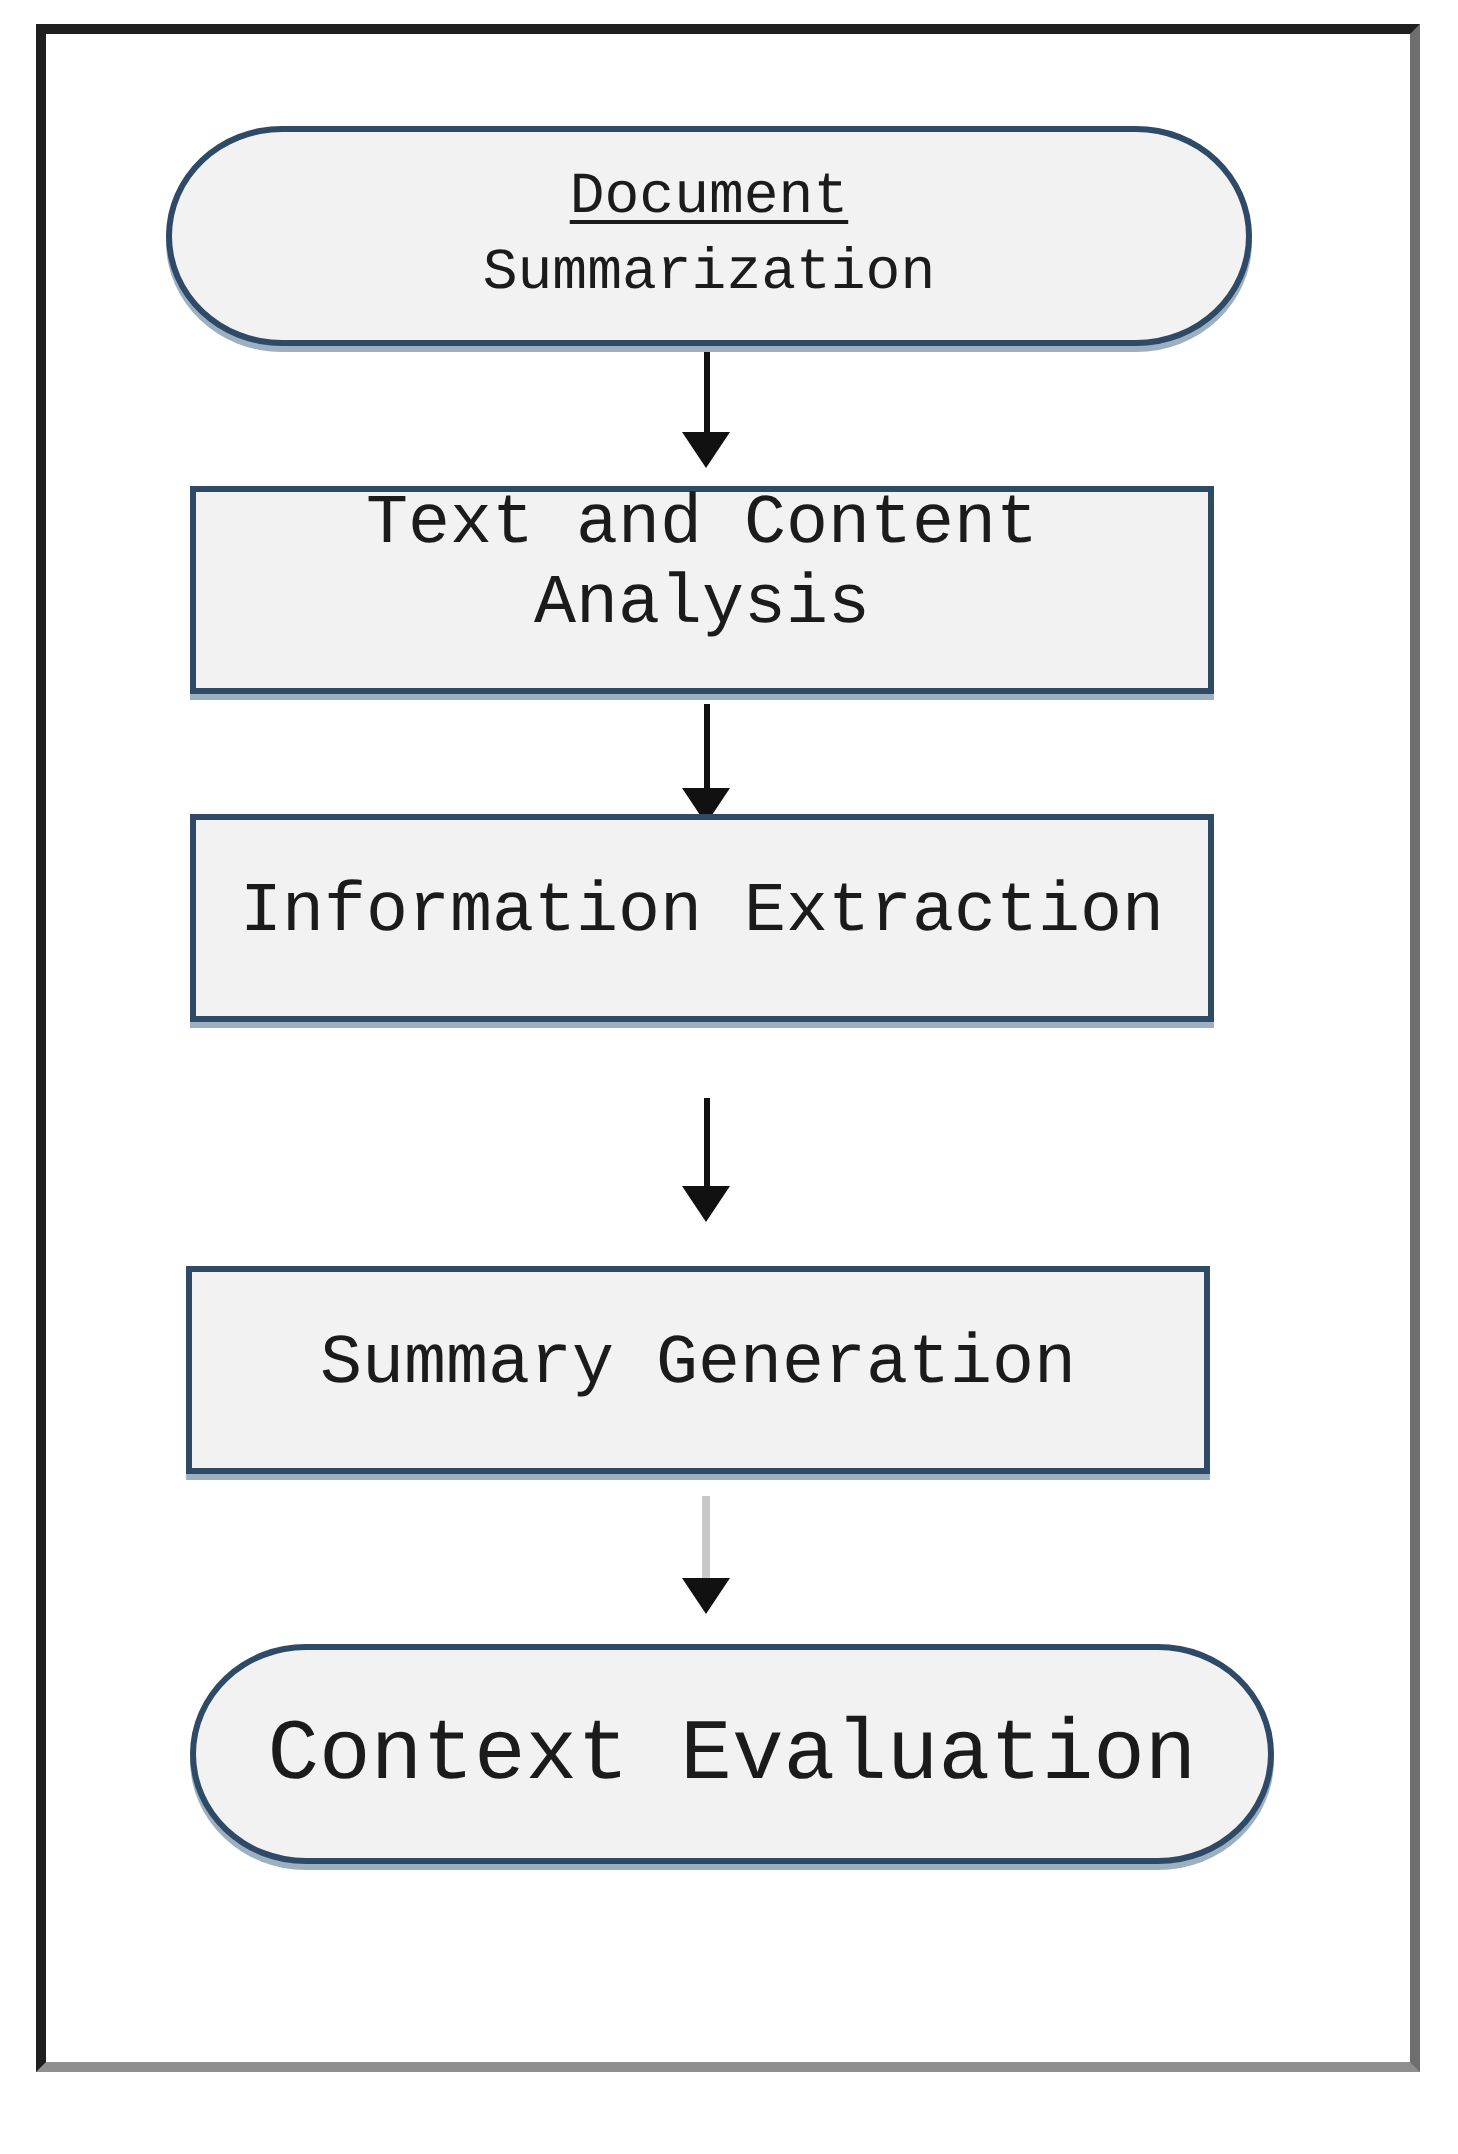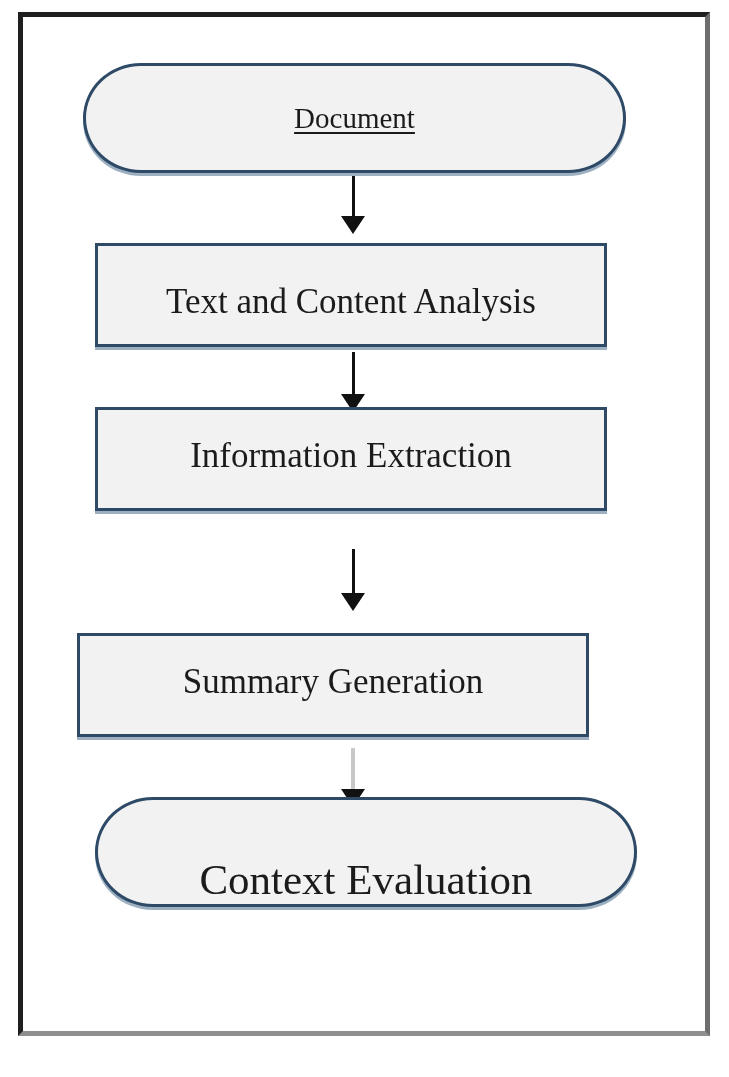--- a/index.html
+++ b/index.html
@@ -1,39 +1,39 @@
 <!DOCTYPE html>
 <html style="--node-fill: #f2f2f3; --node-border: #2e4a66; --node-edge: #9cb0c2; --text-color: #1b1b1b; --arrow-color: #111111; --arrow-gray: #c8c8c8; --frame-dark: #1f1f1f; --frame-right: #6e6e6e; --frame-bottom: #8f8f8f;"><head>
 <meta charset="utf-8">
 <style>
   html,body{margin:0;padding:0;background:#ffffff;}
   #canvas{
     position:relative;width:729px;height:1077px;background:#ffffff;overflow:hidden;
-    font-family:Liberation Serif, serif;
+    font-family:Liberation Mono, monospace;
   }
   .frame{
     position:absolute;left:18px;top:12px;width:692px;height:1024px;box-sizing:border-box;
     border:5px solid;
     border-color:var(--frame-dark) var(--frame-right) var(--frame-bottom) var(--frame-dark);
     background:transparent;
   }
   .node{
     position:absolute;box-sizing:border-box;
     background:var(--node-fill);
     border:3px solid var(--node-border);
     box-shadow:0 3px 0 var(--node-edge);
     color:var(--text-color);
     display:flex;align-items:center;justify-content:center;text-align:center;
   }
   .stadium{border-radius:58px / 55px;}
   .node-0{left:83px;top:63px;width:543px;height:110px;font-size:29px;line-height:1.32;}
   .node-1{left:95px;top:243px;width:512px;height:104px;font-size:35px;padding-bottom:22px;align-items:flex-end;}
   .node-2{left:95px;top:407px;width:512px;height:104px;font-size:35px;padding-bottom:6px;}
-  .node-3{left:77px;top:633px;width:512px;height:104px;font-size:35px;padding-bottom:6px;}
-  .node-4{left:95px;top:797px;width:542px;height:110px;font-size:43px;align-items:flex-end;}
+  .node-3{left:93px;top:633px;width:512px;height:104px;font-size:35px;padding-bottom:6px;}
+  .node-4{left:95px;top:822px;width:542px;height:110px;font-size:43px;}
   .node-label span{display:block;}
   .u{text-decoration:underline;text-underline-offset:4px;text-decoration-thickness:2px;}
   .arrow{
     position:absolute;width:26px;
     display:flex;flex-direction:column;align-items:center;
   }
   .arrow .shaft{width:3px;background:var(--arrow-color);}
   .arrow .head{
     width:0;height:0;
     border-left:12px solid transparent;border-right:12px solid transparent;
@@ -47,20 +47,21 @@
 </head>
 <body>
 
 <div id="canvas">
 
   <div class="frame"></div>
 
   <div class="node stadium node-0">
     <div class="node-label">
       <span class="u">Document</span>
+      <span>Summarization</span>
     </div>
   </div>
 
   <div class="arrow arrow-1">
     <div class="shaft"></div>
     <div class="head"></div>
   </div>
 
   <div class="node node-1">
     <div class="node-label">Text and Content Analysis</div>

